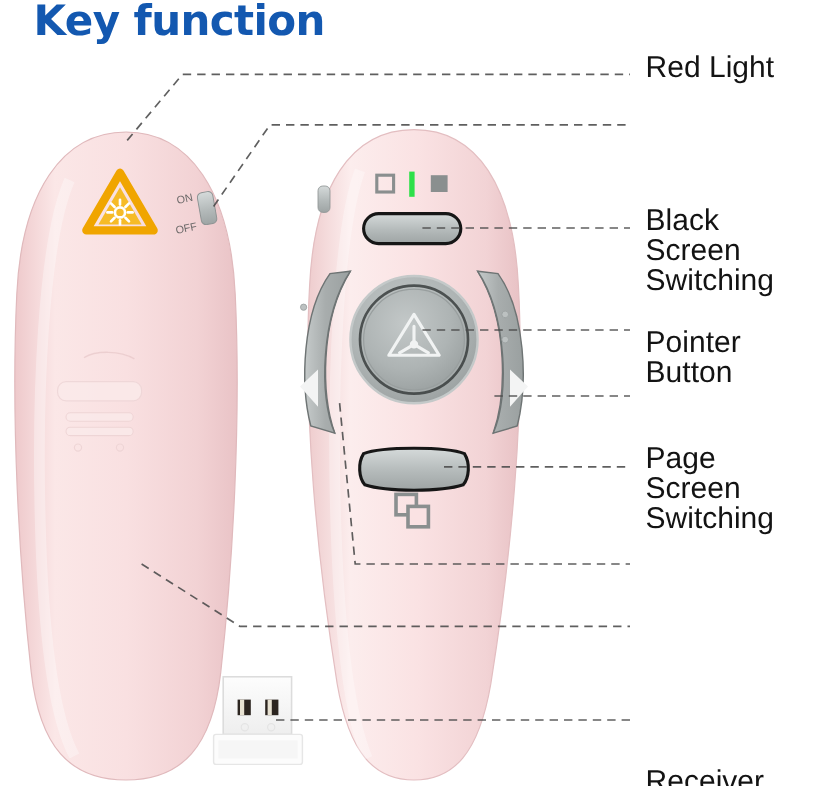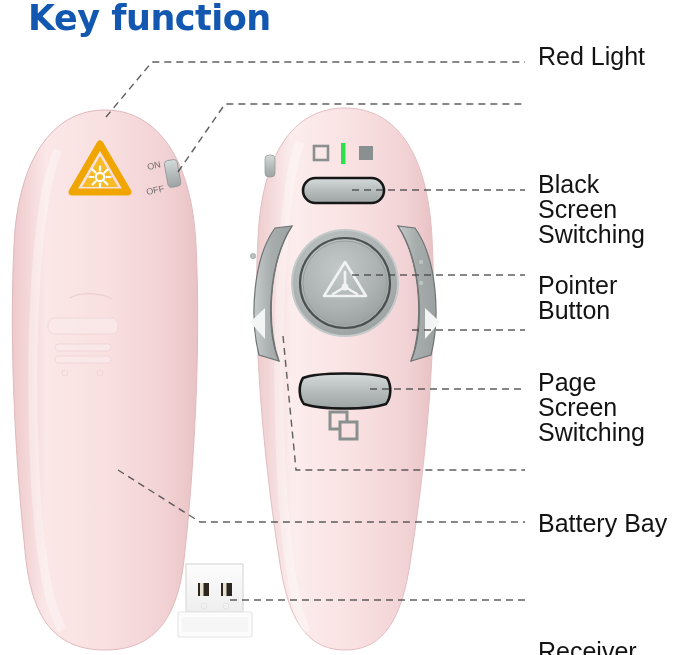--- a/index.html
+++ b/index.html
@@ -209,16 +209,15 @@
       <path d="M230,600 L 525,600"></path>
     </g>
   </svg>
 
   <div class="label" style="left:538px;top:44px;">Red Light</div>
   <div class="label" style="left:538px;top:172px;">Black Screen
 Switching</div>
   <div class="label" style="left:538px;top:247px;margin-top:26px;">Pointer Button</div>
   <div class="label" style="left:538px;top:370px;">Page Screen
 Switching</div>
-  <div class="label" style="left:538px;top:511px;">Battery Bay</div>
   <div class="label" style="left:538px;top:591px;margin-top:48px;">Receiver</div>
 
 </div>
 
 </body></html>

